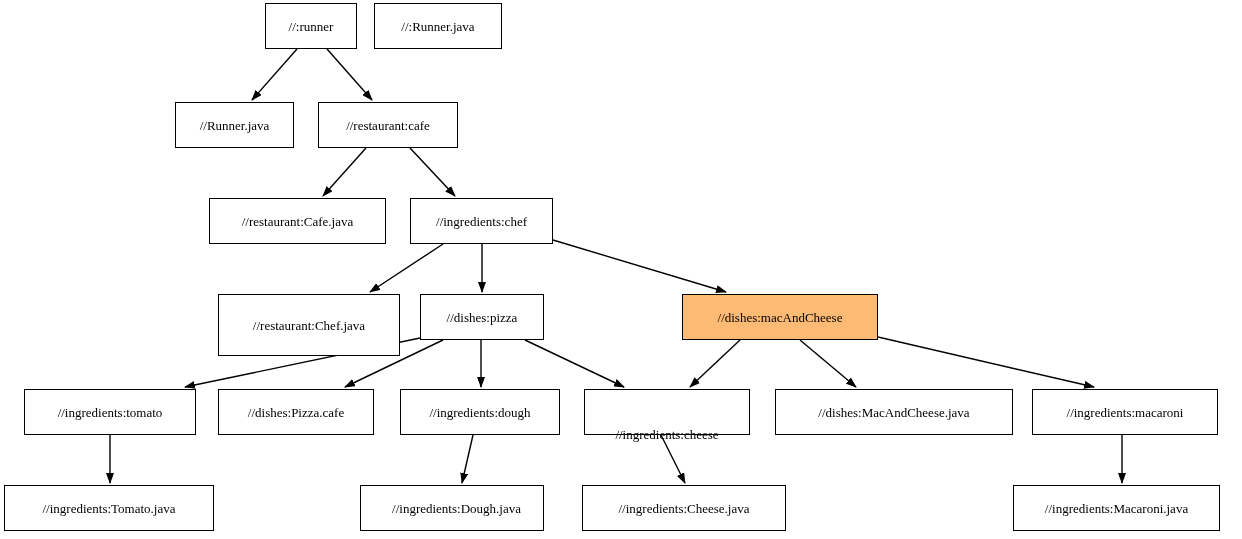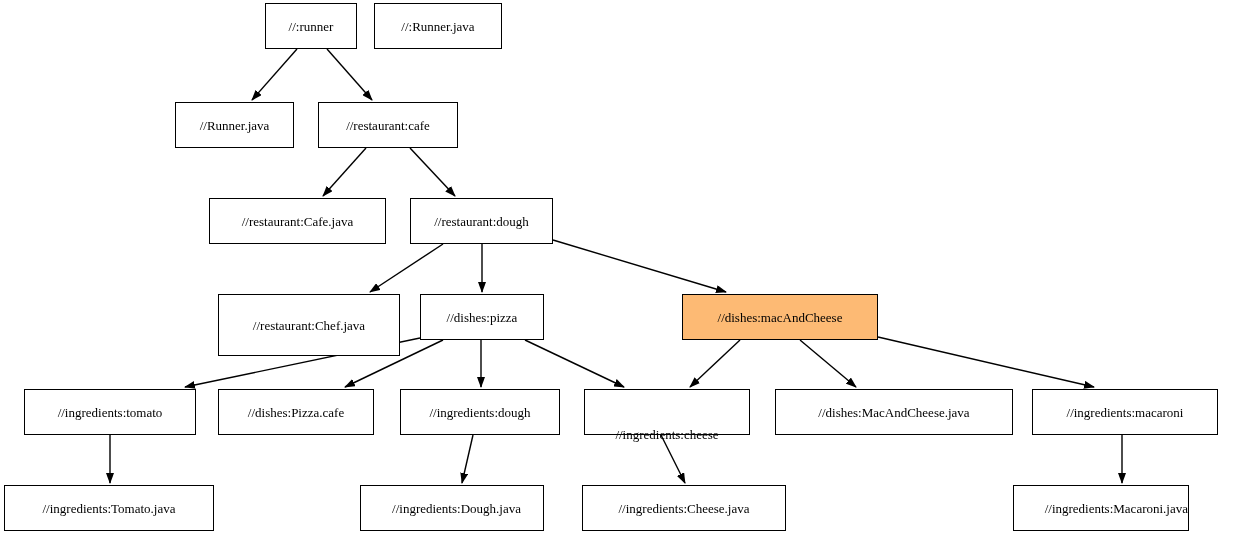--- a/index.html
+++ b/index.html
@@ -85,21 +85,21 @@
       <div class="graph-node" style="left: 175px; top: 102px; width: 119px; height: 46px; background: rgb(255, 255, 255); border-color: rgb(0, 0, 0);">
         <span class="node-label" style="color: rgb(0, 0, 0);">//Runner.java</span>
       </div>
       <div class="graph-node" style="left: 318px; top: 102px; width: 140px; height: 46px; background: rgb(255, 255, 255); border-color: rgb(0, 0, 0);">
         <span class="node-label" style="color: rgb(0, 0, 0);">//restaurant:cafe</span>
       </div>
       <div class="graph-node" style="left: 209px; top: 198px; width: 177px; height: 46px; background: rgb(255, 255, 255); border-color: rgb(0, 0, 0);">
         <span class="node-label" style="color: rgb(0, 0, 0);">//restaurant:Cafe.java</span>
       </div>
       <div class="graph-node" style="left: 410px; top: 198px; width: 143px; height: 46px; background: rgb(255, 255, 255); border-color: rgb(0, 0, 0);">
-        <span class="node-label" style="color: rgb(0, 0, 0);">//restaurant:dough</span>
+        <span class="node-label" style="color: rgb(0, 0, 0);">//ingredients:chef</span>
       </div>
       <div class="graph-node" style="left: 218px; top: 294px; width: 182px; height: 62px; background: rgb(255, 255, 255); border-color: rgb(0, 0, 0);">
         <span class="node-label" style="color: rgb(0, 0, 0);">//restaurant:Chef.java</span>
       </div>
       <div class="graph-node" style="left: 420px; top: 294px; width: 124px; height: 46px; background: rgb(255, 255, 255); border-color: rgb(0, 0, 0);">
         <span class="node-label" style="color: rgb(0, 0, 0);">//dishes:pizza</span>
       </div>
       <div class="graph-node" style="left: 682px; top: 294px; width: 196px; height: 46px; background: #fdba74; border-color: rgb(0, 0, 0);">
         <span class="node-label" style="color: rgb(0, 0, 0);">//dishes:macAndCheese</span>
       </div>
@@ -123,18 +123,18 @@
       </div>
       <div class="graph-node" style="left: 4px; top: 485px; width: 210px; height: 46px; background: rgb(255, 255, 255); border-color: rgb(0, 0, 0);">
         <span class="node-label" style="color: rgb(0, 0, 0);">//ingredients:Tomato.java</span>
       </div>
       <div class="graph-node" style="left: 360px; top: 485px; width: 184px; height: 46px; background: rgb(255, 255, 255); border-color: rgb(0, 0, 0); padding-left: 9px;">
         <span class="node-label" style="color: rgb(0, 0, 0);">//ingredients:Dough.java</span>
       </div>
       <div class="graph-node" style="left: 582px; top: 485px; width: 204px; height: 46px; background: rgb(255, 255, 255); border-color: rgb(0, 0, 0);">
         <span class="node-label" style="color: rgb(0, 0, 0);">//ingredients:Cheese.java</span>
       </div>
-      <div class="graph-node" style="left: 1013px; top: 485px; width: 176px; height: 46px; background: rgb(255, 255, 255); border-color: rgb(0, 0, 0); justify-content: flex-end;">
+      <div class="graph-node" style="left: 1013px; top: 485px; width: 207px; height: 46px; background: rgb(255, 255, 255); border-color: rgb(0, 0, 0);">
         <span class="node-label" style="color: rgb(0, 0, 0);">//ingredients:Macaroni.java</span>
       </div>
     </div>
 
 </div>
 
 </body></html>

